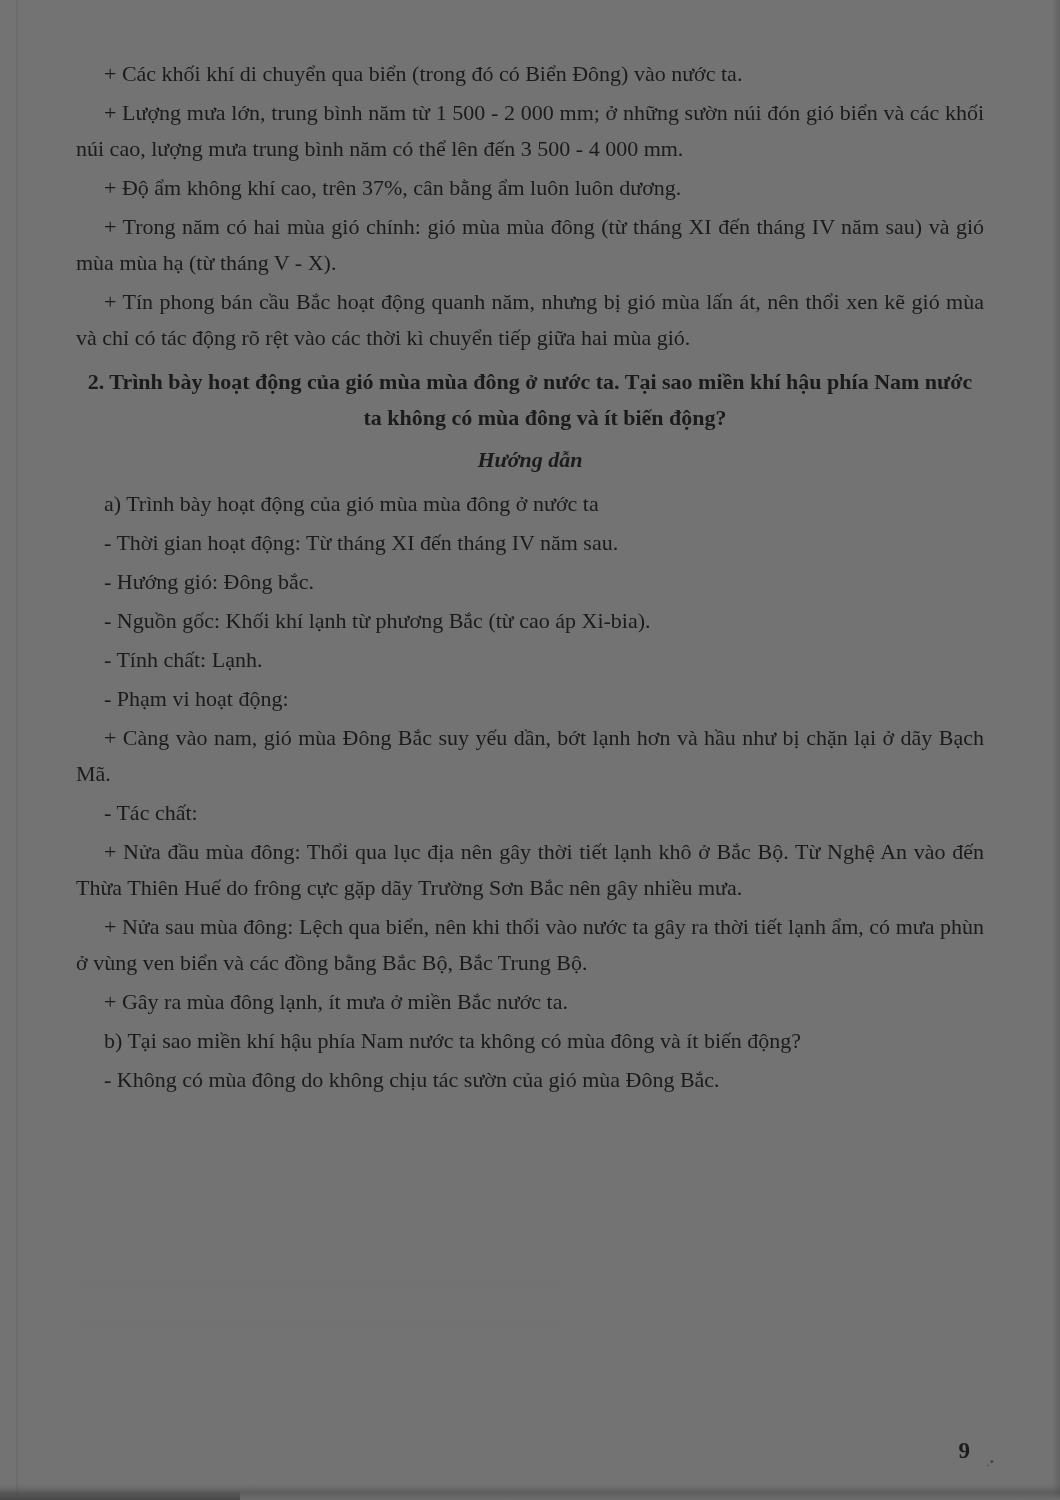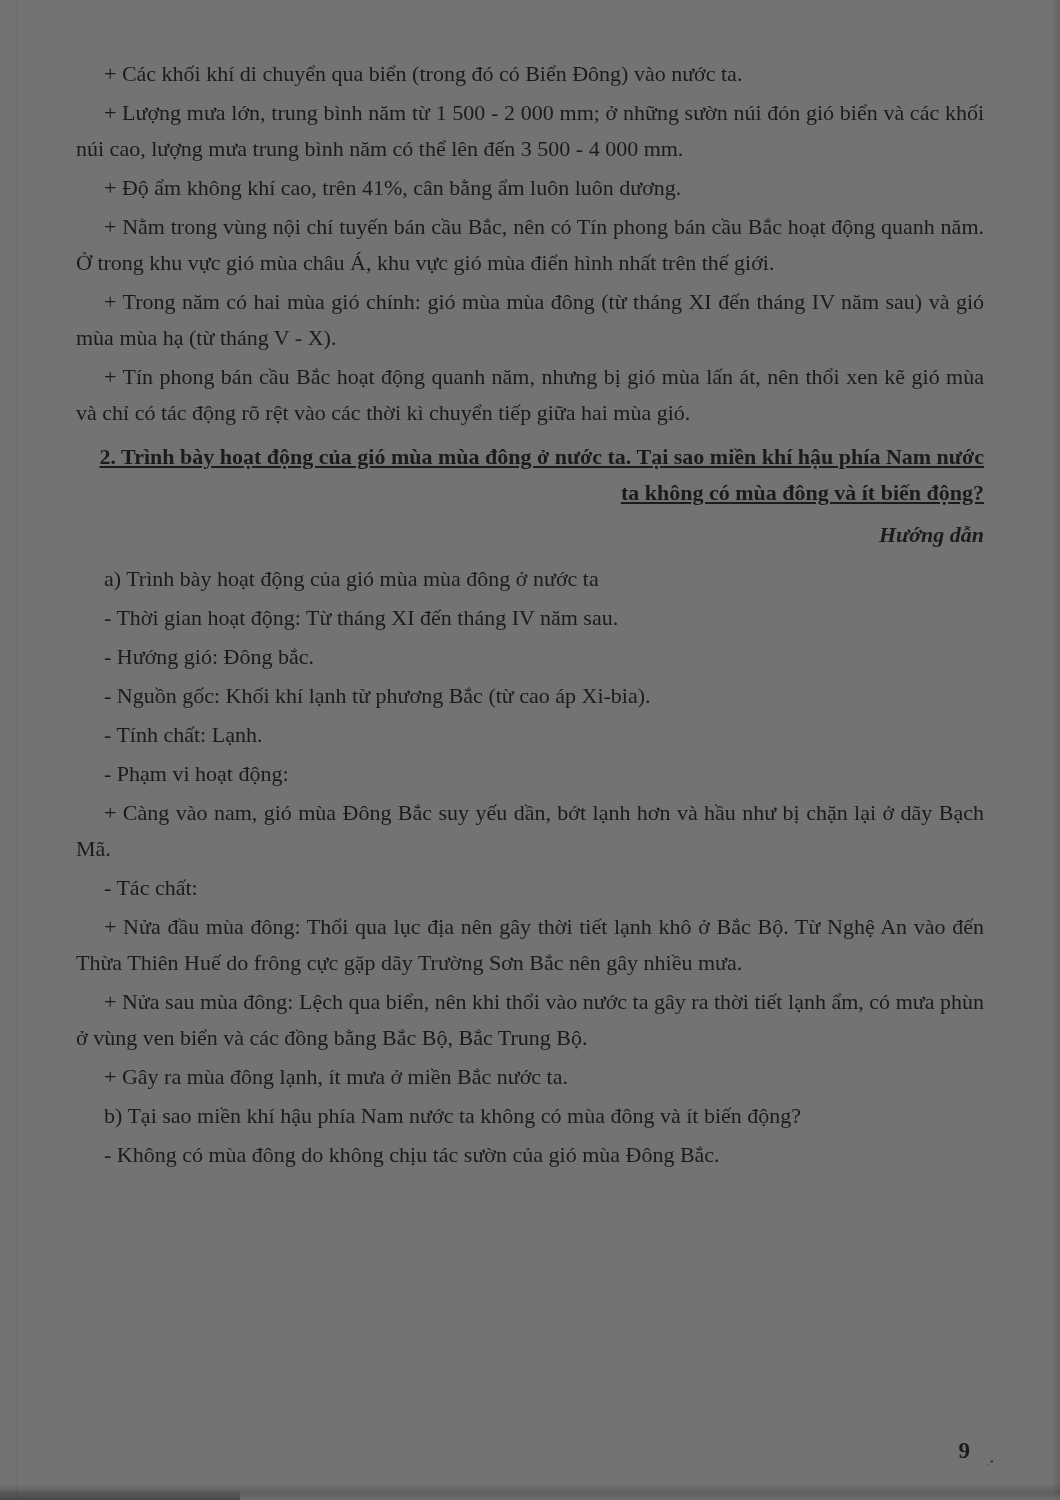--- a/index.html
+++ b/index.html
@@ -70,29 +70,28 @@
     line-height: 36px;
     color: #1b1b1d;
   }
   .para {
     margin: 0 0 3px 0;
     text-align: justify;
     text-indent: 28px;
   }
   .para.heading {
     font-weight: 700;
-    text-align: right;
+    text-align: center;
     text-indent: -30px;
     padding-left: 30px;
     margin-top: 8px;
     margin-bottom: 5px;
-    text-decoration: underline;
   }
   .para.center-italic {
-    text-align: right;
+    text-align: center;
     font-weight: 700;
     font-style: italic;
     text-indent: 0;
     margin: 6px 0 8px 0;
   }
   .page-number {
     position: absolute;
     right: 90px;
     bottom: 36px;
     font-family: "Liberation Serif", "DejaVu Serif", serif;
@@ -118,22 +117,21 @@
   <div class="bleed bleed-3"></div>
   <div class="bleed bleed-4"></div>
   <div class="edge-left"></div>
   <div class="edge-right"></div>
   <div class="edge-bottom"></div>
   <div class="edge-bottom-dark"></div>
 
   <div class="content">
       <p class="para body">+ Các khối khí di chuyển qua biển (trong đó có Biển Đông) vào nước ta.</p>
       <p class="para body">+ Lượng mưa lớn, trung bình năm từ 1 500 - 2 000 mm; ở những sườn núi đón gió biển và các khối núi cao, lượng mưa trung bình năm có thể lên đến 3 500 - 4 000 mm.</p>
-      <p class="para body">+ Độ ẩm không khí cao, trên 41%, cân bằng ẩm luôn luôn dương.</p>
-      <p class="para body">+ Nằm trong vùng nội chí tuyến bán cầu Bắc, nên có Tín phong bán cầu Bắc hoạt động quanh năm. Ở trong khu vực gió mùa châu Á, khu vực gió mùa điển hình nhất trên thế giới.</p>
+      <p class="para body">+ Độ ẩm không khí cao, trên 37%, cân bằng ẩm luôn luôn dương.</p>
       <p class="para body">+ Trong năm có hai mùa gió chính: gió mùa mùa đông (từ tháng XI đến tháng IV năm sau) và gió mùa mùa hạ (từ tháng V - X).</p>
       <p class="para body">+ Tín phong bán cầu Bắc hoạt động quanh năm, nhưng bị gió mùa lấn át, nên thổi xen kẽ gió mùa và chỉ có tác động rõ rệt vào các thời kì chuyển tiếp giữa hai mùa gió.</p>
       <p class="para heading">2. Trình bày hoạt động của gió mùa mùa đông ở nước ta. Tại sao miền khí hậu phía Nam nước ta không có mùa đông và ít biến động?</p>
       <p class="para center-italic">Hướng dẫn</p>
       <p class="para body">a) Trình bày hoạt động của gió mùa mùa đông ở nước ta</p>
       <p class="para body">- Thời gian hoạt động: Từ tháng XI đến tháng IV năm sau.</p>
       <p class="para body">- Hướng gió: Đông bắc.</p>
       <p class="para body">- Nguồn gốc: Khối khí lạnh từ phương Bắc (từ cao áp Xi-bia).</p>
       <p class="para body">- Tính chất: Lạnh.</p>
       <p class="para body">- Phạm vi hoạt động:</p>

